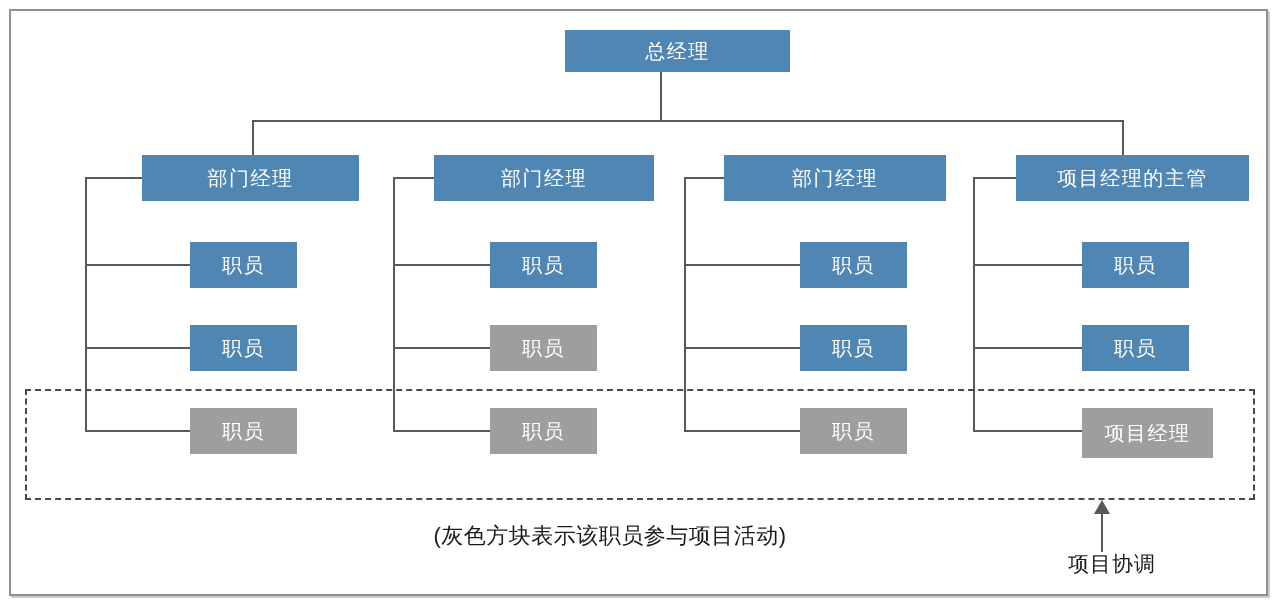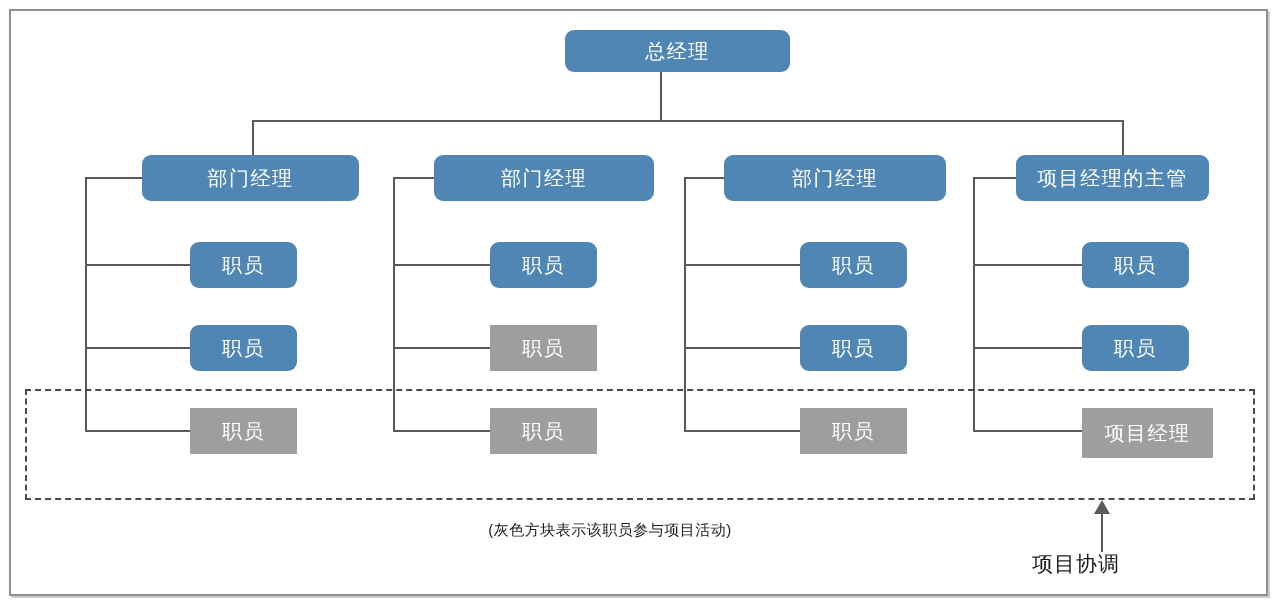--- a/index.html
+++ b/index.html
@@ -18,54 +18,55 @@
     background:transparent;
   }
   .node{
     position:absolute;
     display:flex;align-items:center;justify-content:center;
     color:var(--node-text,#ffffff);
     font-size:20px;
     letter-spacing:1.5px;
     white-space:nowrap;
   }
-  .node.blue{background:var(--node-blue,#5086B4);border-radius:9px;}
+  .node.blue{background:var(--node-blue,#5086B4);}
   .node.gray{background:var(--node-gray,#9E9E9E);}
   .vline,.hline{position:absolute;background:var(--line,#595959);}
   .vline{width:2px;}
   .hline{height:2px;}
   .dashed-region{
     position:absolute;
     left:25px;top:389px;width:1226px;height:107px;
     border:2px dashed var(--dashed,#4A4A4A);
   }
   .caption{
     position:absolute;
     left:300px;top:521px;width:620px;
     text-align:center;
-    font-size:15px;
+    font-size:22px;
     color:var(--caption-text,#1A1A1A);
     letter-spacing:0.5px;
   }
   .arrow-line{
     position:absolute;
     left:1101px;top:512px;width:2px;height:40px;
     background:var(--line,#595959);
   }
   .arrow-head{
     position:absolute;
     left:1094px;top:500px;
     width:0;height:0;
     border-left:8px solid transparent;
     border-right:8px solid transparent;
     border-bottom:14px solid var(--line,#595959);
   }
   .annotation{
     position:absolute;
     left:1032px;top:550px;width:160px;
+    text-align:center;
     font-size:21px;
     color:var(--caption-text,#1A1A1A);
     letter-spacing:1px;
   }
 </style>
 </head>
 <body>
 
 <div class="canvas">
 
@@ -82,21 +83,21 @@
 
   <div class="node blue" style="left:142px;top:155px;width:217px;height:46px;">
     <span>部门经理</span>
   </div>
   <div class="node blue" style="left:434px;top:155px;width:220px;height:46px;">
     <span>部门经理</span>
   </div>
   <div class="node blue" style="left:724px;top:155px;width:222px;height:46px;">
     <span>部门经理</span>
   </div>
-  <div class="node blue" style="left:1016px;top:155px;width:193px;height:46px;">
+  <div class="node blue" style="left:1016px;top:155px;width:233px;height:46px;">
     <span>项目经理的主管</span>
   </div>
 
   <div class="hline" style="left:85px;top:177px;width:57px;"></div>
   <div class="vline" style="left:85px;top:177px;height:255px;"></div>
   <div class="hline" style="left:85px;top:264px;width:105px;"></div>
   <div class="hline" style="left:85px;top:347px;width:105px;"></div>
   <div class="hline" style="left:85px;top:430px;width:105px;"></div>
 
   <div class="hline" style="left:393px;top:177px;width:41px;"></div>

